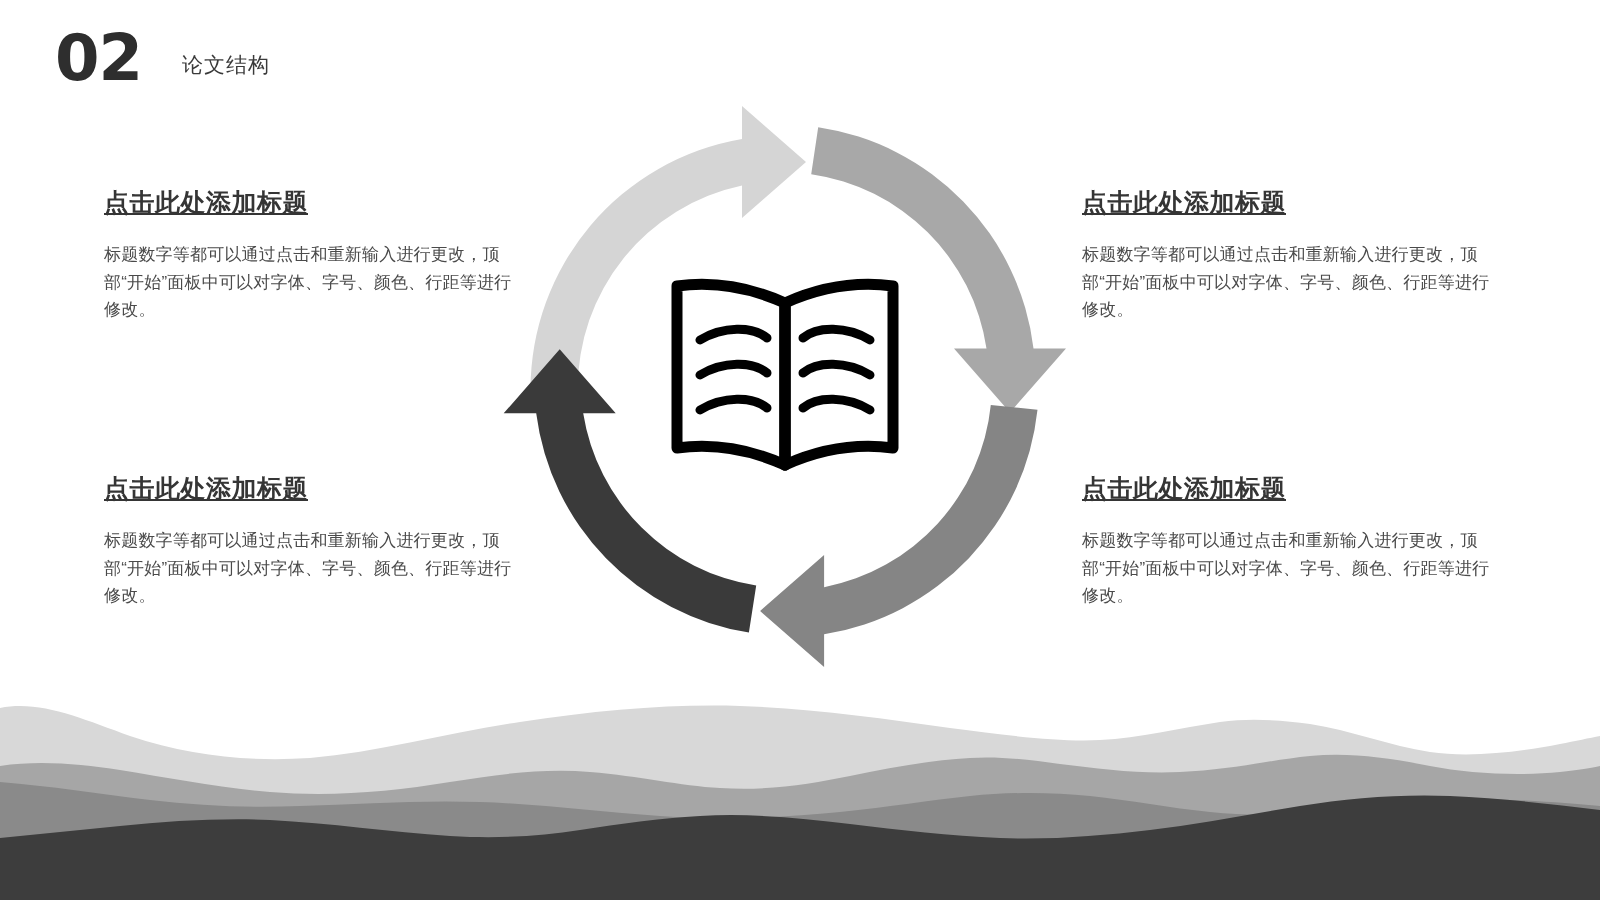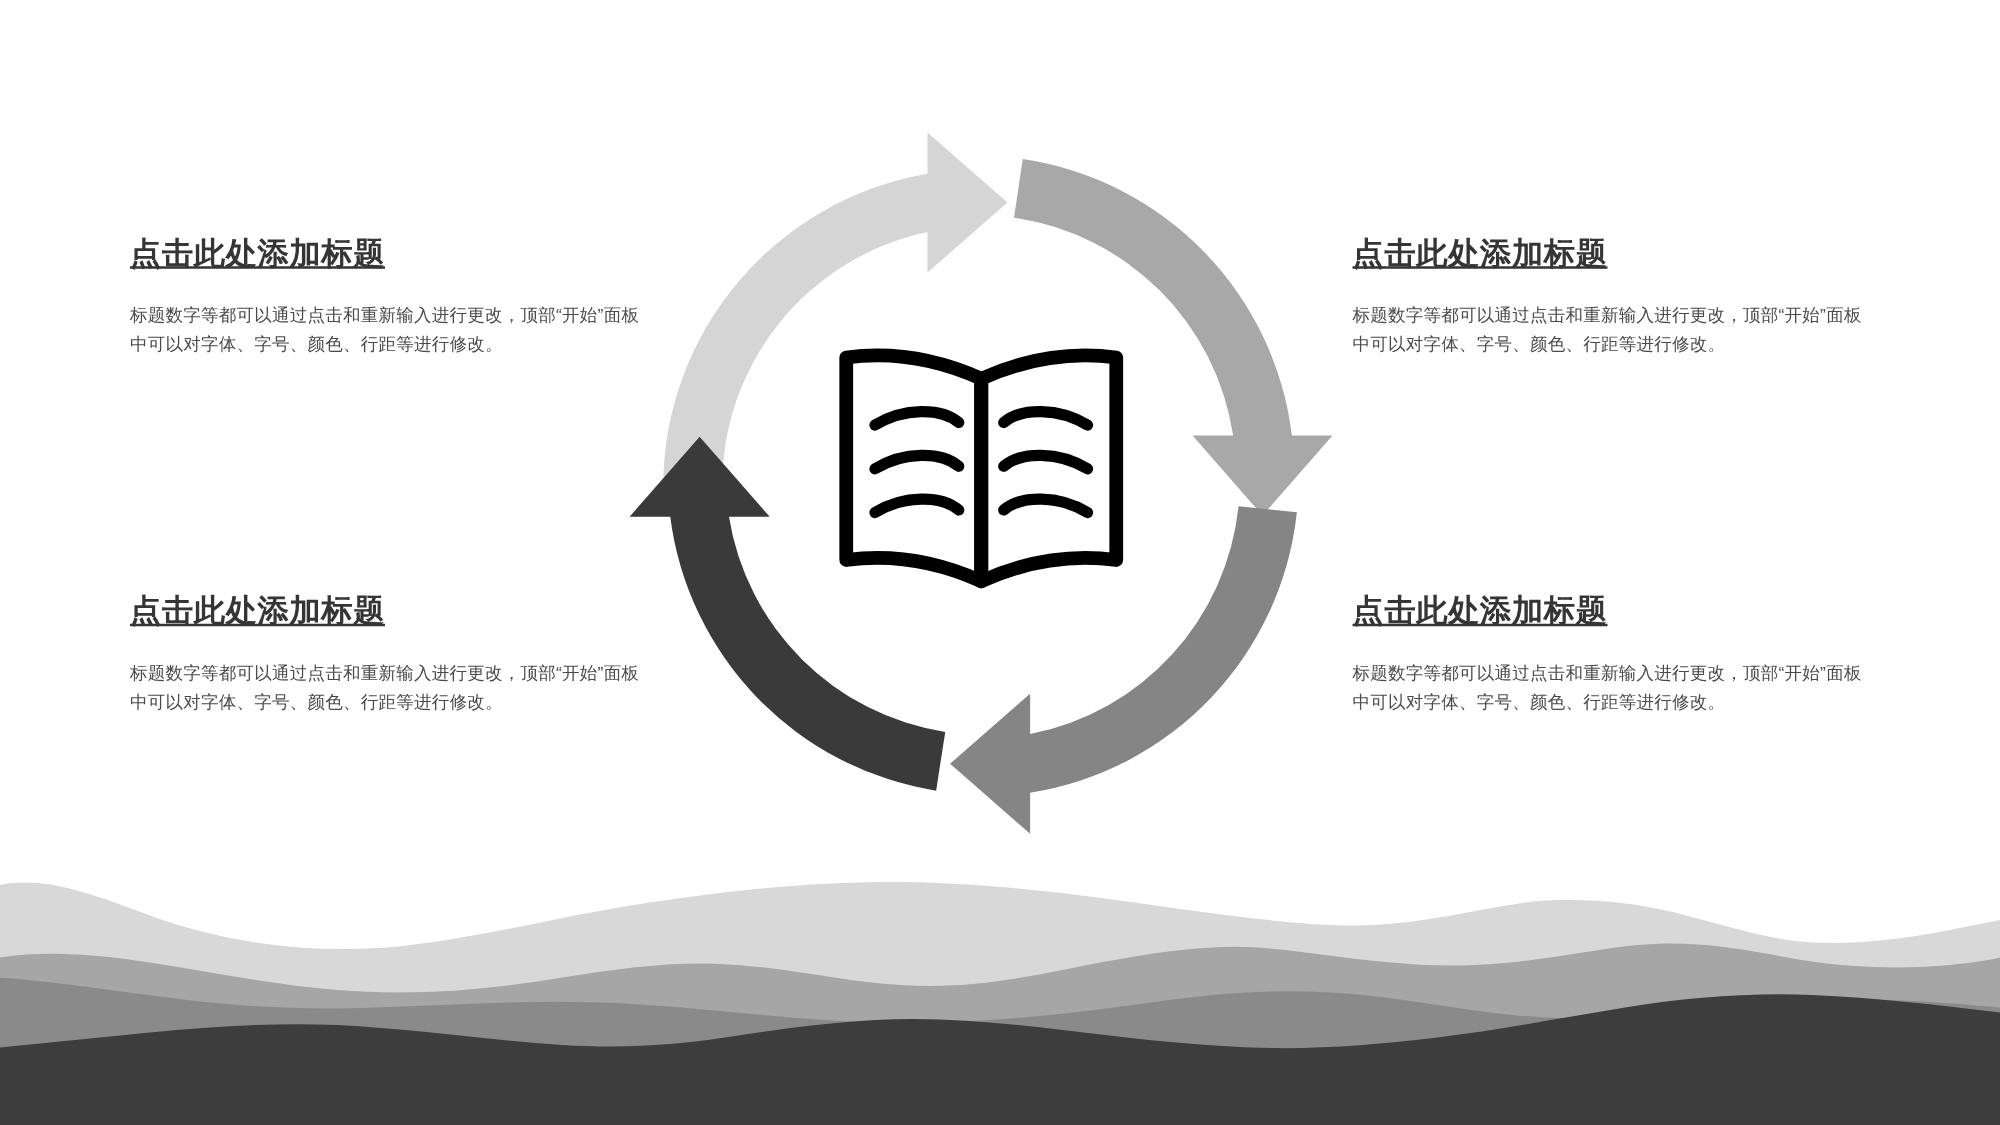--- a/index.html
+++ b/index.html
@@ -50,21 +50,21 @@
   }
   .block-title {
     font-size: 25px;
     font-weight: bold;
     color: #353535;
     letter-spacing: 0.5px;
     margin-bottom: 22px;
     text-decoration: underline;
   }
   .block-body {
-    font-size: 14px;
+    font-size: 17px;
     color: #4a4a4a;
     line-height: 1.62;
     letter-spacing: 0.2px;
   }
 
   #block-tl { left: 104px; top: 186px; }
   #block-bl { left: 104px; top: 472px; }
   #block-tr { left: 1082px; top: 186px; }
   #block-br { left: 1082px; top: 472px; }
 
@@ -86,20 +86,24 @@
     width: 1600px;
     height: 240px;
   }
   #landscape svg { display: block; width: 100%; height: 100%; }
 </style>
 </head>
 <body>
 
 <div id="slide" style="background: rgb(255, 255, 255);">
 
+  <div id="header">
+    <div id="section-number" style="color: rgb(46, 46, 46);">02</div>
+    <div id="section-title">论文结构</div>
+  </div>
 
   <div class="text-block" id="block-tl">
     <div class="block-title" style="color: rgb(53, 53, 53);">点击此处添加标题</div>
     <div class="block-body" style="color: rgb(74, 74, 74);">标题数字等都可以通过点击和重新输入进行更改，顶部“开始”面板中可以对字体、字号、颜色、行距等进行修改。</div>
   </div>
 
   <div class="text-block" id="block-bl">
     <div class="block-title" style="color: rgb(53, 53, 53);">点击此处添加标题</div>
     <div class="block-body" style="color: rgb(74, 74, 74);">标题数字等都可以通过点击和重新输入进行更改，顶部“开始”面板中可以对字体、字号、颜色、行距等进行修改。</div>
   </div>

